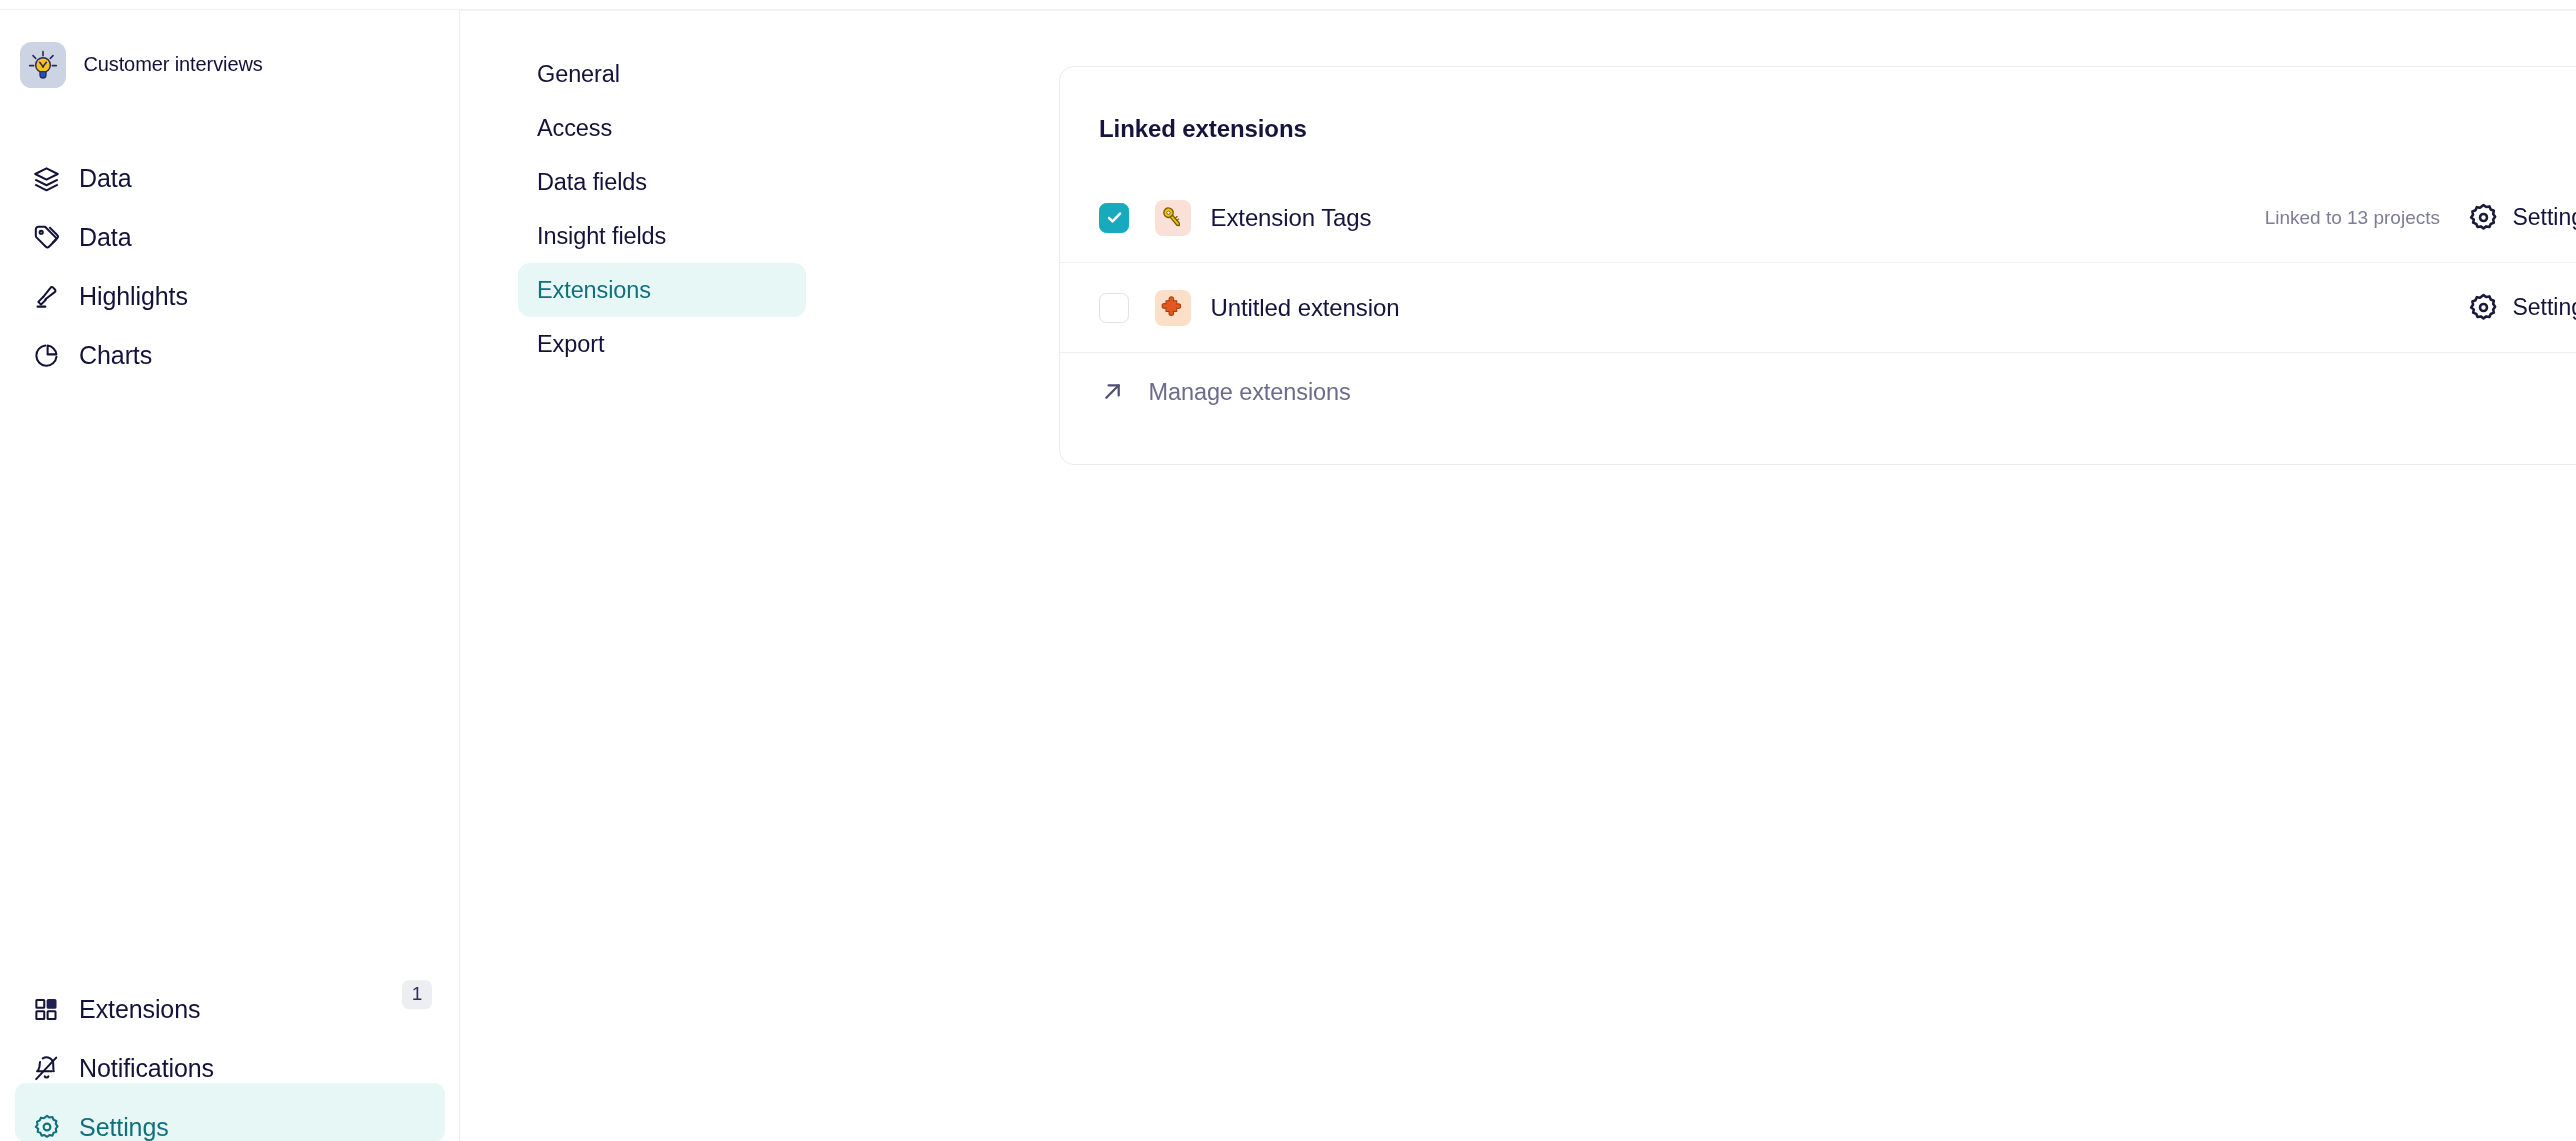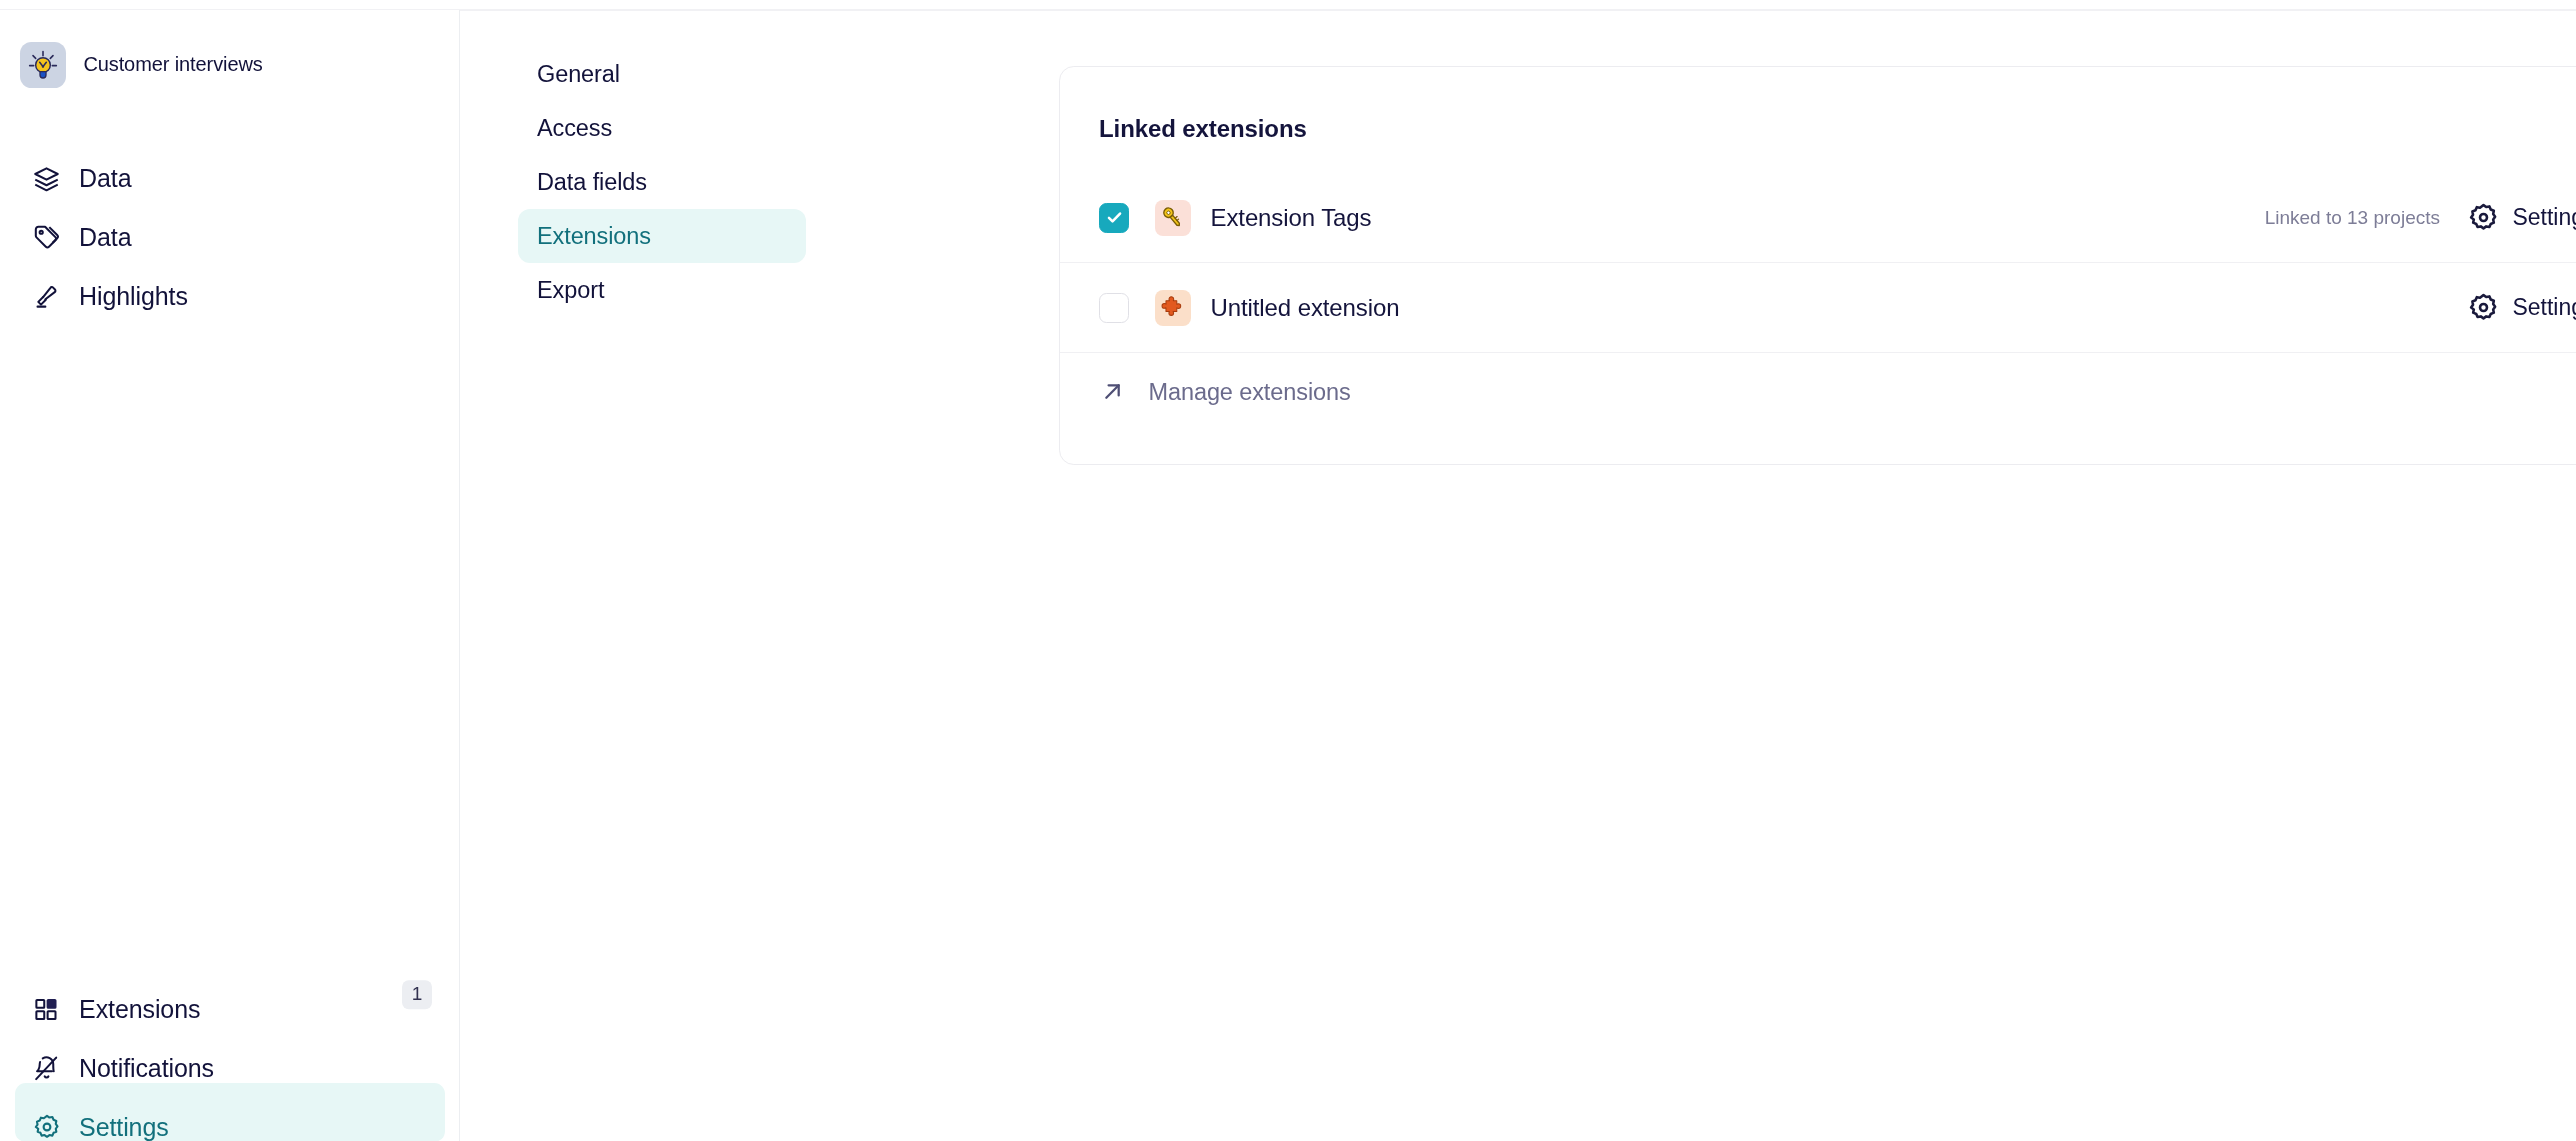--- a/index.html
+++ b/index.html
@@ -296,20 +296,29 @@
         <span class="nav-icon">
           <svg width="27" height="27" viewBox="0 0 24 24" fill="none" stroke="#12123a" stroke-width="1.8" stroke-linecap="round" stroke-linejoin="round">
             <path d="M9 12.5l6.5-8.2a1.6 1.6 0 0 1 2.4-.2l1.6 1.6a1.6 1.6 0 0 1-.2 2.4L11 14.5"></path>
             <path d="M9 12.5l-4.3 4.3 2.4 2.4 4.3-4.3"></path>
             <path d="M4 21h7"></path>
           </svg>
         </span>
         <span class="nav-label">Highlights</span>
       </div>
 
+      <div class="nav-item">
+        <span class="nav-icon">
+          <svg width="27" height="27" viewBox="0 0 24 24" fill="none" stroke="#12123a" stroke-width="1.8" stroke-linecap="round" stroke-linejoin="round">
+            <path d="M20.9 13.1A9 9 0 1 1 11 3.1"></path>
+            <path d="M13 3.2A9 9 0 0 1 20.8 11H13z"></path>
+          </svg>
+        </span>
+        <span class="nav-label">Charts</span>
+      </div>
 
 
     </div>
 
     <div class="nav-bottom">
 
       <div class="nav-item">
         <span class="nav-icon">
           <svg width="27" height="27" viewBox="0 0 24 24" fill="none" stroke="#12123a" stroke-width="1.8" stroke-linejoin="round">
             <rect x="3" y="3.5" width="7" height="7" rx="0.6"></rect>
@@ -349,20 +358,23 @@
 
   <div class="settings-menu">
     <div class="menu-item">
       <span class="menu-label">General</span>
     </div>
     <div class="menu-item">
       <span class="menu-label">Access</span>
     </div>
     <div class="menu-item">
       <span class="menu-label">Data fields</span>
+    </div>
+    <div class="menu-item">
+      <span class="menu-label">Insight fields</span>
     </div>
     <div class="menu-item active">
       <span class="menu-label">Extensions</span>
     </div>
     <div class="menu-item">
       <span class="menu-label">Export</span>
     </div>
   </div>
 
   <div class="card">

